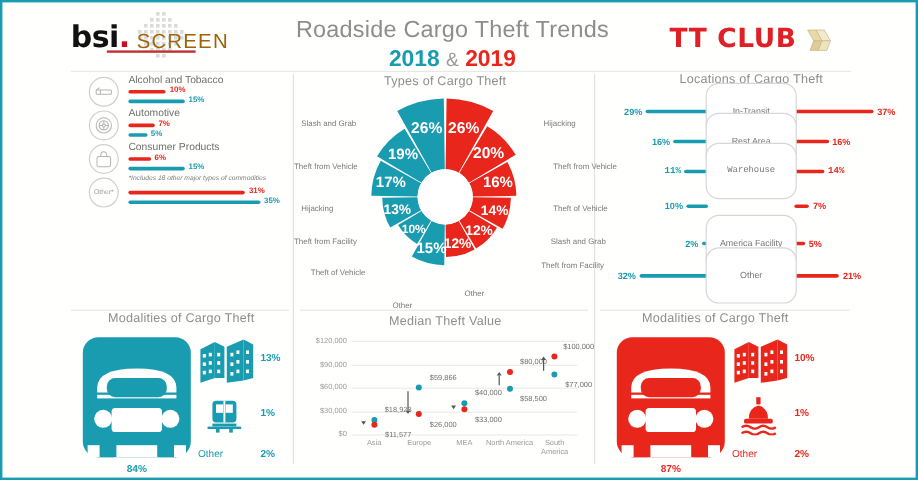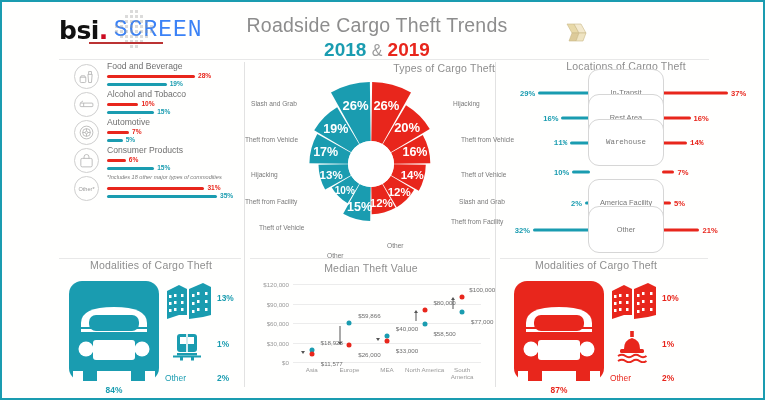--- a/index.html
+++ b/index.html
@@ -13,24 +13,24 @@
     position: relative;
     width: 765px; height: 400px;
     background: #fffffe;
     border: 2px solid #1a9cb0;
     overflow: hidden;
   }
 
   
   .header { position: absolute; left: 0; top: 0; width: 761px; height: 56px; }
 
-  .bsi-logo { position: absolute; left: 57px; top: 16px; display: flex; align-items: center; }
+  .bsi-logo { position: absolute; left: 57px; top: 16px; display: flex; align-items: flex-end; }
   .bsi-word { font-family: "DejaVu Sans", sans-serif; font-weight: bold; font-size: 25px; color: #111; letter-spacing: -0.5px; line-height: 1; }
   .bsi-dot { color: #cc0a20; font-weight: bold; }
-  .screen-word { font-family: Liberation Mono, monospace; font-size: 23px; color: #3b82f6; letter-spacing: 1px; margin-left: 6px; position: relative; line-height: 1; }
+  .screen-word { font-family: Liberation Sans, sans-serif; font-size: 17px; color: #a16207; letter-spacing: 1px; margin-left: 6px; position: relative; line-height: 1; }
   .screen-underline { position: absolute; left: 87px; top: 40px; width: 74px; height: 1.5px; background: #b33; }
   .screen-grid { position: absolute; left: 108px; top: 6px; width: 48px; height: 46px; opacity: .35; }
 
   .title-block { position: absolute; left: 215px; top: 12px; width: 320px; text-align: center; }
   .title-main { font-size: 19.5px; color: #8d8d8d; letter-spacing: .2px; font-family: "Liberation Sans", sans-serif; }
   .title-years { font-size: 19px; font-weight: bold; margin-top: 2px; }
   .yr-2018 { color: #1a9cb0; }
   .yr-amp { color: #9b9b9b; font-weight: normal; font-size: 16px; }
   .yr-2019 { color: #e8261c; }
 
@@ -65,21 +65,21 @@
   .bar-blue { top: 19px; }
   .bar { height: 3.4px; border-radius: 2px; }
   .bar.r { background: #e8261c; }
   .bar.b { background: #1a9cb0; }
   .bar-val { font-size: 6.6px; font-weight: bold; margin-left: 3px; line-height: 1; }
   .bar-val.r { color: #e8261c; }
   .bar-val.b { color: #1a9cb0; }
 
   
   #types { position: absolute; left: 245px; top: 58px; width: 248px; height: 200px; }
-  #types .panel-title { margin-top: 2px; text-align: right; }
+  #types .panel-title { margin-top: 2px; }
   .rose-wrap { position: absolute; left: 0; top: 16px; width: 248px; height: 185px; }
   .rose-label {
     position: absolute; font-size: 6.6px; color: #7a7a7a; white-space: nowrap;
   }
 
   
   #locations { position: absolute; left: 495px; top: 58px; width: 258px; height: 200px; }
   .loc-row { position: relative; height: 25px; display: flex; align-items: center; justify-content: center; }
   .loc-pill {
     border: 1px solid #d6d6d6; border-radius: 11px; background: #fff;
@@ -181,58 +181,38 @@
     <div class="title-block">
       <div class="title-main">Roadside Cargo Theft Trends</div>
       <div class="title-years">
         <span class="yr-2018">2018</span>
         <span class="yr-amp">&amp;</span>
         <span class="yr-2019">2019</span>
       </div>
     </div>
 
     <div class="tt-logo">
+      <span class="tt-word">TT CLUB</span>
       <svg class="tt-mark" width="26" height="24" viewBox="0 0 26 24">
         <polygon points="2,4 9,4 14,13 7,13" fill="#e8d9a8" stroke="#c9b887" stroke-width="0.6"></polygon>
         <polygon points="9,4 16,4 21,13 14,13" fill="#f3e9ce" stroke="#c9b887" stroke-width="0.6"></polygon>
         <polygon points="7,13 14,13 11,21 4,21" fill="#ddcb9a" stroke="#c9b887" stroke-width="0.6"></polygon>
         <polygon points="14,13 21,13 18,21 11,21" fill="#efe4c2" stroke="#c9b887" stroke-width="0.6"></polygon>
       </svg>
     </div>
   </div>
 
   <div class="hline" style="left:57px; top:57px; width:650px;"></div>
   <div class="vline" style="left:242px; top:60px; height:325px;"></div>
   <div class="vline" style="left:493px; top:60px; height:325px;"></div>
   <div class="hline" style="left:57px; top:256px; width:182px;"></div>
   <div class="hline" style="left:248px; top:256px; width:240px;"></div>
   <div class="hline" style="left:498px; top:256px; width:208px;"></div>
 
   <div id="commodities">
-      <div class="commodity-row">
-        <div class="commodity-icon">
-          <svg width="17" height="17" viewBox="0 0 24 24">
-            <g fill="none" stroke="#b4b4b4" stroke-width="1.2">
-              <path d="M3 13h8v6a1.5 1.5 0 0 1-1.5 1.5h-5A1.5 1.5 0 0 1 3 19z"></path>
-              <path d="M3.5 13.5 4.5 11h5l1 2.5"></path>
-              <path d="M14 9h6l-1 11.5h-4z"></path>
-              <path d="M15 9V5h4v4"></path>
-            </g>
-          </svg>
-        </div>
-        <div class="commodity-label">Food and Beverage</div>
-        <div class="bar-wrap bar-red">
-          <div class="bar r" style="width: 88px;"></div>
-          <span class="bar-val r">28%</span>
-        </div>
-        <div class="bar-wrap bar-blue">
-          <div class="bar b" style="width: 59.7143px;"></div>
-          <span class="bar-val b">19%</span>
-        </div>
-      </div>
       <div class="commodity-row">
         <div class="commodity-icon">
           <svg width="17" height="17" viewBox="0 0 24 24">
             <g fill="none" stroke="#b4b4b4" stroke-width="1.2">
               <rect x="3" y="10" width="18" height="5" rx="1.2"></rect>
               <line x1="8" y1="10" x2="8" y2="15"></line>
               <path d="M3 10l4-3"></path>
             </g>
           </svg>
         </div>

